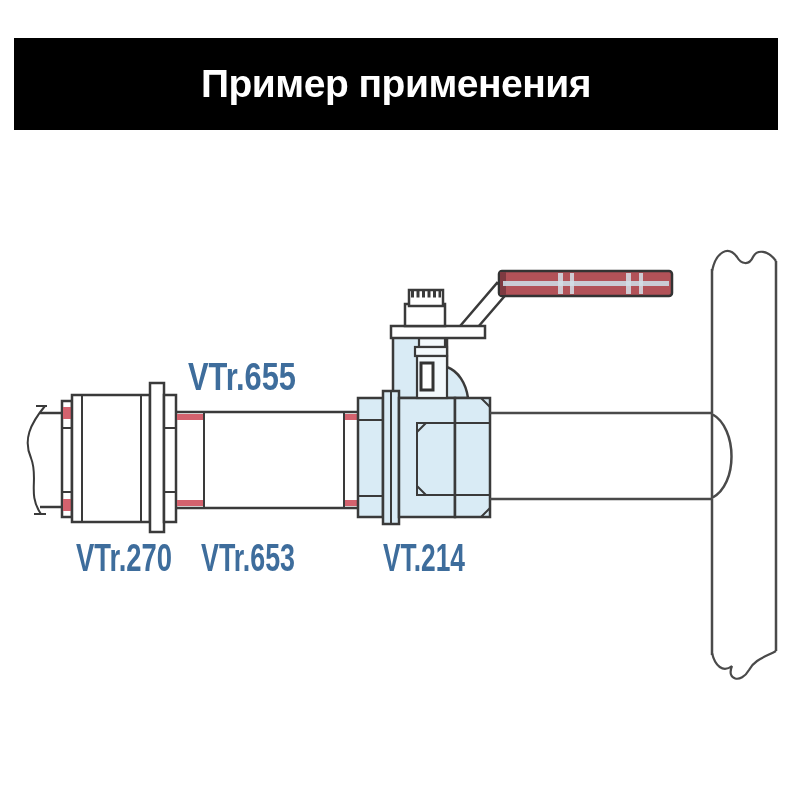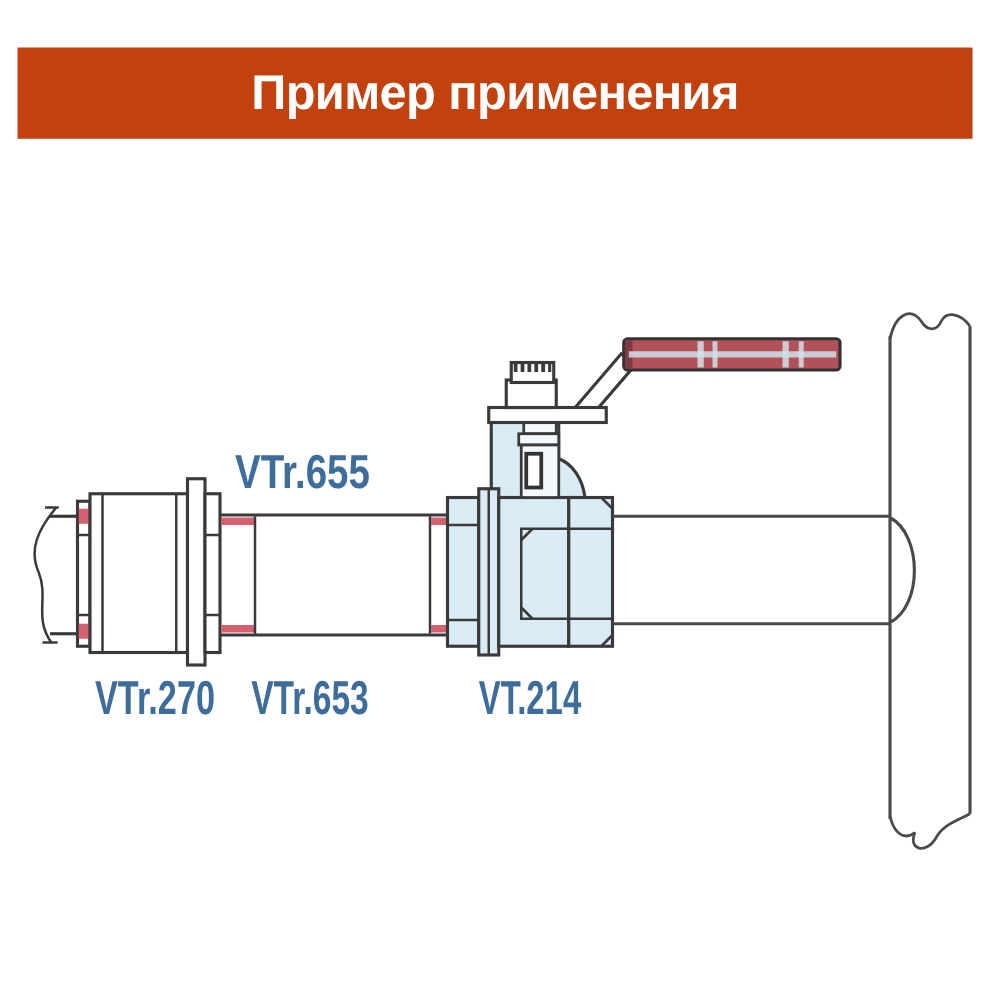--- a/index.html
+++ b/index.html
@@ -1,19 +1,19 @@
 <!DOCTYPE html>
 <html><head>
 <meta charset="utf-8">
 <style>
   html,body{margin:0;padding:0;background:#ffffff;}
   body{width:800px;height:800px;position:relative;font-family:"Liberation Sans",sans-serif;overflow:hidden;}
   .banner{
-    position:absolute;left:14px;top:38px;width:764px;height:73px;
-    background:#c2410c;color:#ffffff;
+    position:absolute;left:14px;top:38px;width:764px;height:92px;
+    background:#000000;color:#ffffff;
     display:flex;align-items:center;justify-content:center;
     font-size:39px;font-weight:bold;letter-spacing:-0.5px;
   }
   svg{position:absolute;left:0;top:0;}
   .stroke{stroke:#3a3a3a;stroke-width:2.5;fill:none;}
   .thin{stroke:#3a3a3a;stroke-width:2;fill:none;}
   .gray{stroke:#4a4a4a;stroke-width:2.5;fill:none;}
   .graythin{stroke:#4a4a4a;stroke-width:2.2;fill:none;}
   .white{fill:#ffffff;stroke:#3a3a3a;stroke-width:2.5;}
   .blue{fill:#d9ebf5;stroke:#3a3a3a;stroke-width:2.5;}

